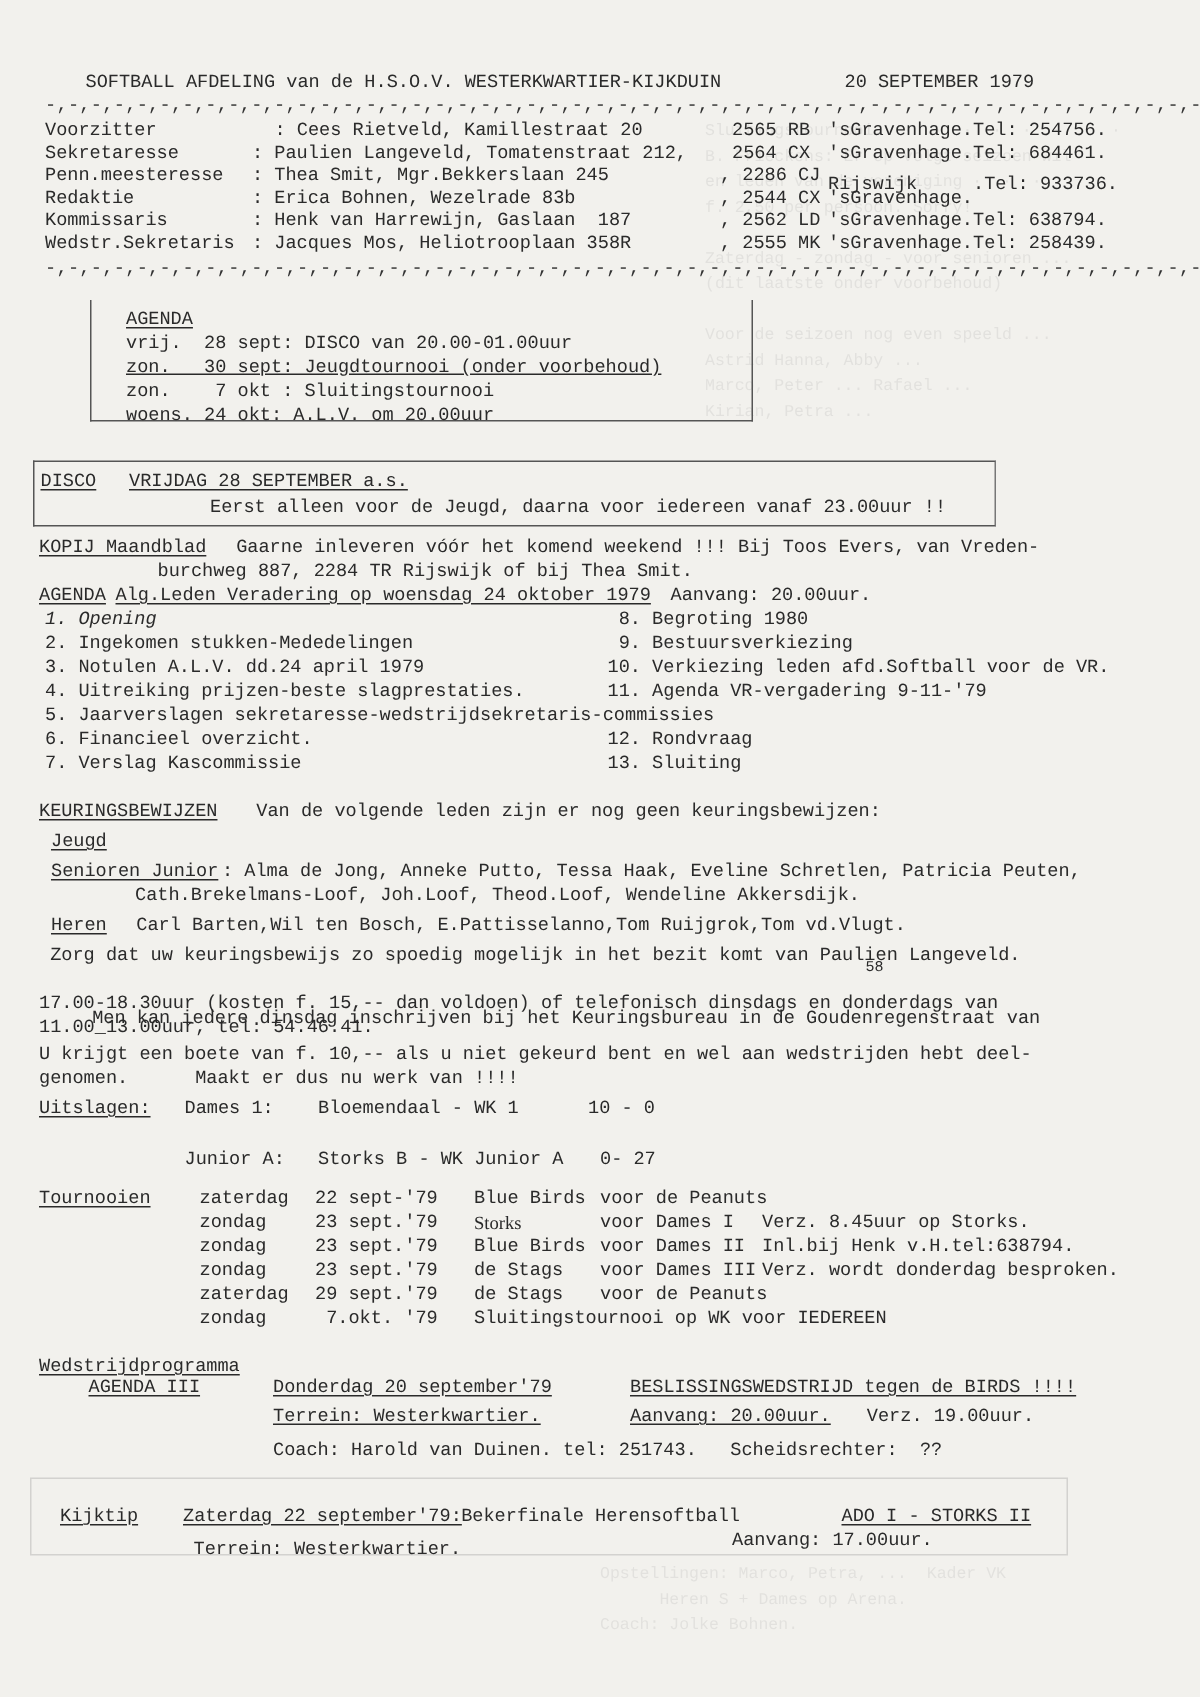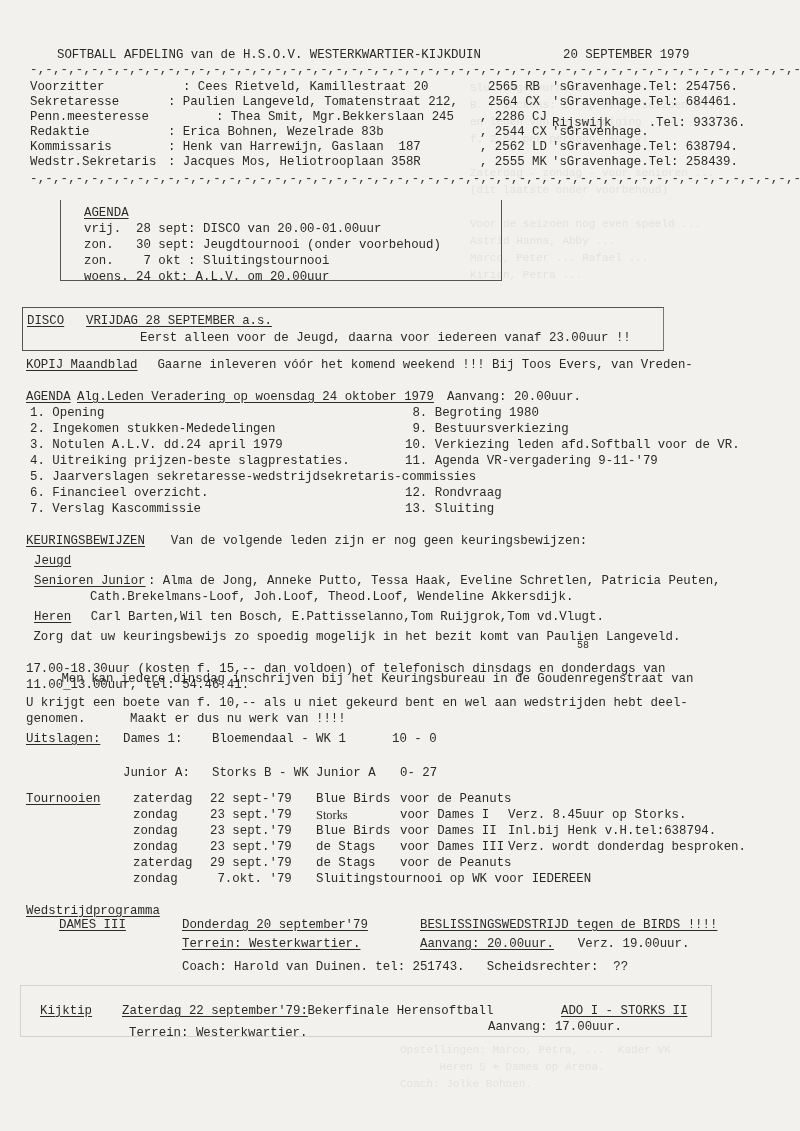--- a/index.html
+++ b/index.html
@@ -47,21 +47,21 @@
     <div class="ab" style="left:168px;top:80px;margin-left:15px;">: Cees Rietveld, Kamillestraat 20</div>
     <div class="ab" style="left:488px;top:80px;">2565 RB</div>
     <div class="ab" style="left:552px;top:80px;">'sGravenhage.Tel: 254756.</div>
 
     <div class="ab" style="left:30px;top:95px;">Sekretaresse      </div>
     <div class="ab" style="left:168px;top:95px;">: Paulien Langeveld, Tomatenstraat 212,</div>
     <div class="ab" style="left:488px;top:95px;">2564 CX</div>
     <div class="ab" style="left:552px;top:95px;">'sGravenhage.Tel: 684461.</div>
 
     <div class="ab" style="left:30px;top:110px;">Penn.meesteresse  </div>
-    <div class="ab" style="left:168px;top:110px;margin-left:48px;">: Thea Smit, Mgr.Bekkerslaan 245</div>
+    <div class="ab" style="left:168px;top:110px;">: Thea Smit, Mgr.Bekkerslaan 245</div>
     <div class="ab" style="left:480px;top:110px;">, 2286 CJ</div>
     <div class="ab" style="left:552px;top:116px;">Rijswijk     .Tel: 933736.</div>
 
     <div class="ab" style="left:30px;top:125px;">Redaktie          </div>
     <div class="ab" style="left:168px;top:125px;">: Erica Bohnen, Wezelrade 83b</div>
     <div class="ab" style="left:480px;top:125px;">, 2544 CX</div>
     <div class="ab" style="left:552px;top:125px;">'sGravenhage.</div>
 
     <div class="ab" style="left:30px;top:140px;">Kommissaris       </div>
     <div class="ab" style="left:168px;top:140px;">: Henk van Harrewijn, Gaslaan  187</div>
@@ -71,37 +71,38 @@
     <div class="ab" style="left:30px;top:155px;">Wedstr.Sekretaris</div>
     <div class="ab" style="left:168px;top:155px;">: Jacques Mos, Heliotrooplaan 358R</div>
     <div class="ab" style="left:480px;top:155px;">, 2555 MK</div>
     <div class="ab" style="left:552px;top:155px;">'sGravenhage.Tel: 258439.</div>
   </div>
   <div class="ab sep" style="left:30px;top:172px;">-,-,-,-,-,-,-,-,-,-,-,-,-,-,-,-,-,-,-,-,-,-,-,-,-,-,-,-,-,-,-,-,-,-,-,-,-,-,-,-,-,-,-,-,-,-,-,-,-,-,-,-,-,-,-,-,-,-,-,</div>
 
   <div class="box" style="left:60px;top:200px;width:440px;height:80px;border-top:none;"></div>
   <div class="ab u" style="left:84px;top:206px;">AGENDA</div>
   <div class="ab" style="left:84px;top:222px;">vrij.  28 sept: DISCO van 20.00-01.00uur</div>
-  <div class="ab" style="left:84px;top:238px;">zon.   30 sept: Jeugdtournooi (onder voorbehoud)</div>
+  <div class="ab" style="left:84px;top:238px;text-decoration:underline;">zon.   30 sept: Jeugdtournooi (onder voorbehoud)</div>
   <div class="ab" style="left:84px;top:254px;">zon.    7 okt : Sluitingstournooi</div>
   <div class="ab" style="left:84px;top:270px;">woens. 24 okt: A.L.V. om 20.00uur</div>
 
   <div class="box" style="left:22px;top:307px;width:640px;height:42px;border-right:1px solid #777;"></div>
   <div class="ab u" style="left:27px;top:314px;">DISCO</div>
   <div class="ab u" style="left:86px;top:314px;">VRIJDAG 28 SEPTEMBER a.s.</div>
   <div class="ab" style="left:140px;top:331px;">Eerst alleen voor de Jeugd, daarna voor iedereen vanaf 23.00uur !!</div>
 
   <div class="ab u" style="left:26px;top:358px;">KOPIJ Maandblad</div>
   <div class="ab" style="left:150px;top:358px;"> Gaarne inleveren vóór het komend weekend !!! Bij Toos Evers, van Vreden-</div>
+  <div class="ab" style="left:105px;top:374px;">burchweg 887, 2284 TR Rijswijk of bij Thea Smit.</div>
 
   <div class="ab u" style="left:26px;top:390px;">AGENDA</div>
   <div class="ab u" style="left:77px;top:390px;">Alg.Leden Veradering op woensdag 24 oktober 1979</div>
   <div class="ab" style="left:447px;top:390px;">Aanvang: 20.00uur.</div>
 
-  <div class="ab" style="left:30px;top:406px;">1. Opening</div>
+  <div class="ab" style="left:30px;top:406px;font-style:italic;">1. Opening</div>
   <div class="ab" style="left:30px;top:422px;">2. Ingekomen stukken-Mededelingen</div>
   <div class="ab" style="left:30px;top:438px;">3. Notulen A.L.V. dd.24 april 1979</div>
   <div class="ab" style="left:30px;top:454px;">4. Uitreiking prijzen-beste slagprestaties.</div>
   <div class="ab" style="left:30px;top:470px;">5. Jaarverslagen sekretaresse-wedstrijdsekretaris-commissies</div>
   <div class="ab" style="left:30px;top:486px;">6. Financieel overzicht.</div>
   <div class="ab" style="left:30px;top:502px;">7. Verslag Kascommissie</div>
 
   <div class="ab" style="left:405px;top:406px;"> 8. Begroting 1980</div>
   <div class="ab" style="left:405px;top:422px;"> 9. Bestuursverkiezing</div>
   <div class="ab" style="left:405px;top:438px;">10. Verkiezing leden afd.Softball voor de VR.</div>
@@ -167,21 +168,21 @@
     <div class="ab" style="left:210px;top:856px;">29 sept.'79</div>
     <div class="ab" style="left:316px;top:856px;">de Stags</div>
     <div class="ab" style="left:400px;top:856px;">voor de Peanuts</div>
 
     <div class="ab" style="left:133px;top:872px;">zondag</div>
     <div class="ab" style="left:210px;top:872px;"> 7.okt. '79</div>
     <div class="ab" style="left:316px;top:872px;">Sluitingstournooi op WK voor IEDEREEN</div>
   </div>
 
   <div class="ab u" style="left:26px;top:904px;">Wedstrijdprogramma</div>
-  <div class="ab u" style="left:59px;top:918px;">DAMES III</div>
+  <div class="ab u" style="left:59px;top:918px;">AGENDA III</div>
   <div class="ab u" style="left:182px;top:918px;">Donderdag 20 september'79</div>
   <div class="ab u" style="left:420px;top:918px;">BESLISSINGSWEDSTRIJD tegen de BIRDS !!!!</div>
   <div class="ab u" style="left:182px;top:937px;">Terrein: Westerkwartier.</div>
   <div class="ab u" style="left:420px;top:937px;">Aanvang: 20.00uur.</div>
   <div class="ab" style="left:563px;top:937px;">  Verz. 19.00uur.</div>
   <div class="ab" style="left:182px;top:960px;">Coach: Harold van Duinen. tel: 251743.   Scheidsrechter:  ??</div>
 
   <div class="box" style="left:20px;top:985px;width:690px;height:50px;border-color:rgba(120,120,120,0.25);"></div>
 
   <div class="ab u" style="left:40px;top:1004px;">Kijktip</div>

